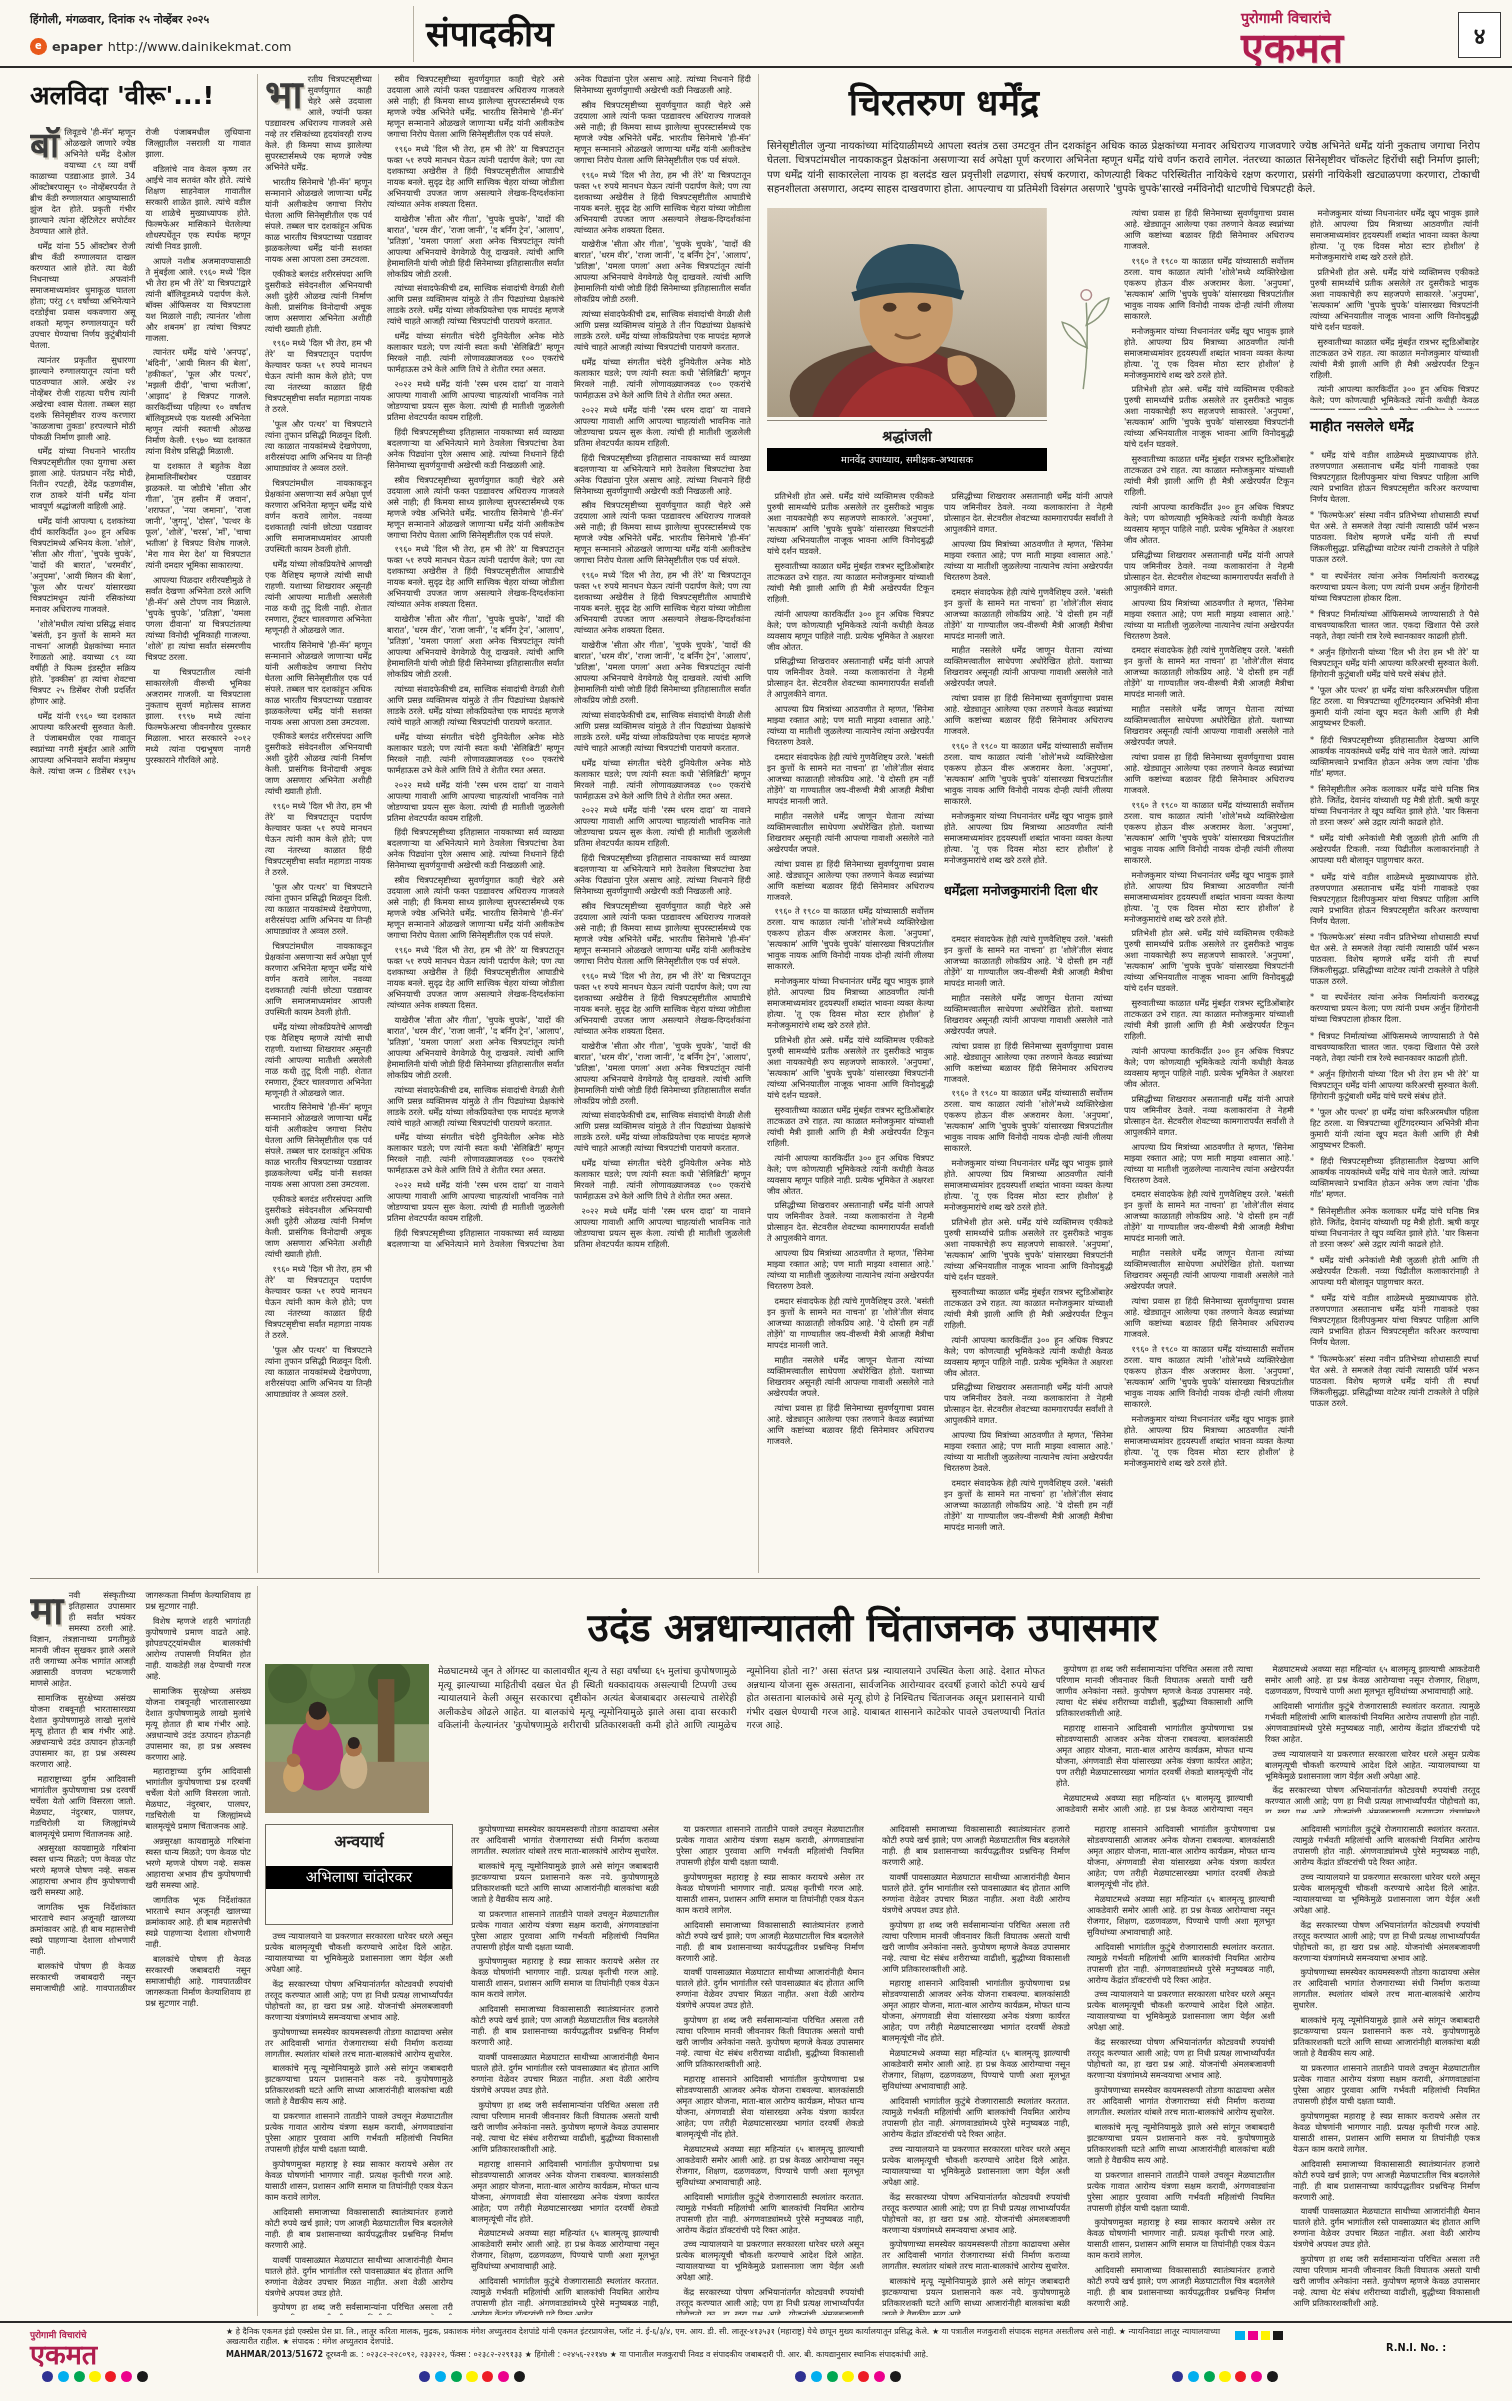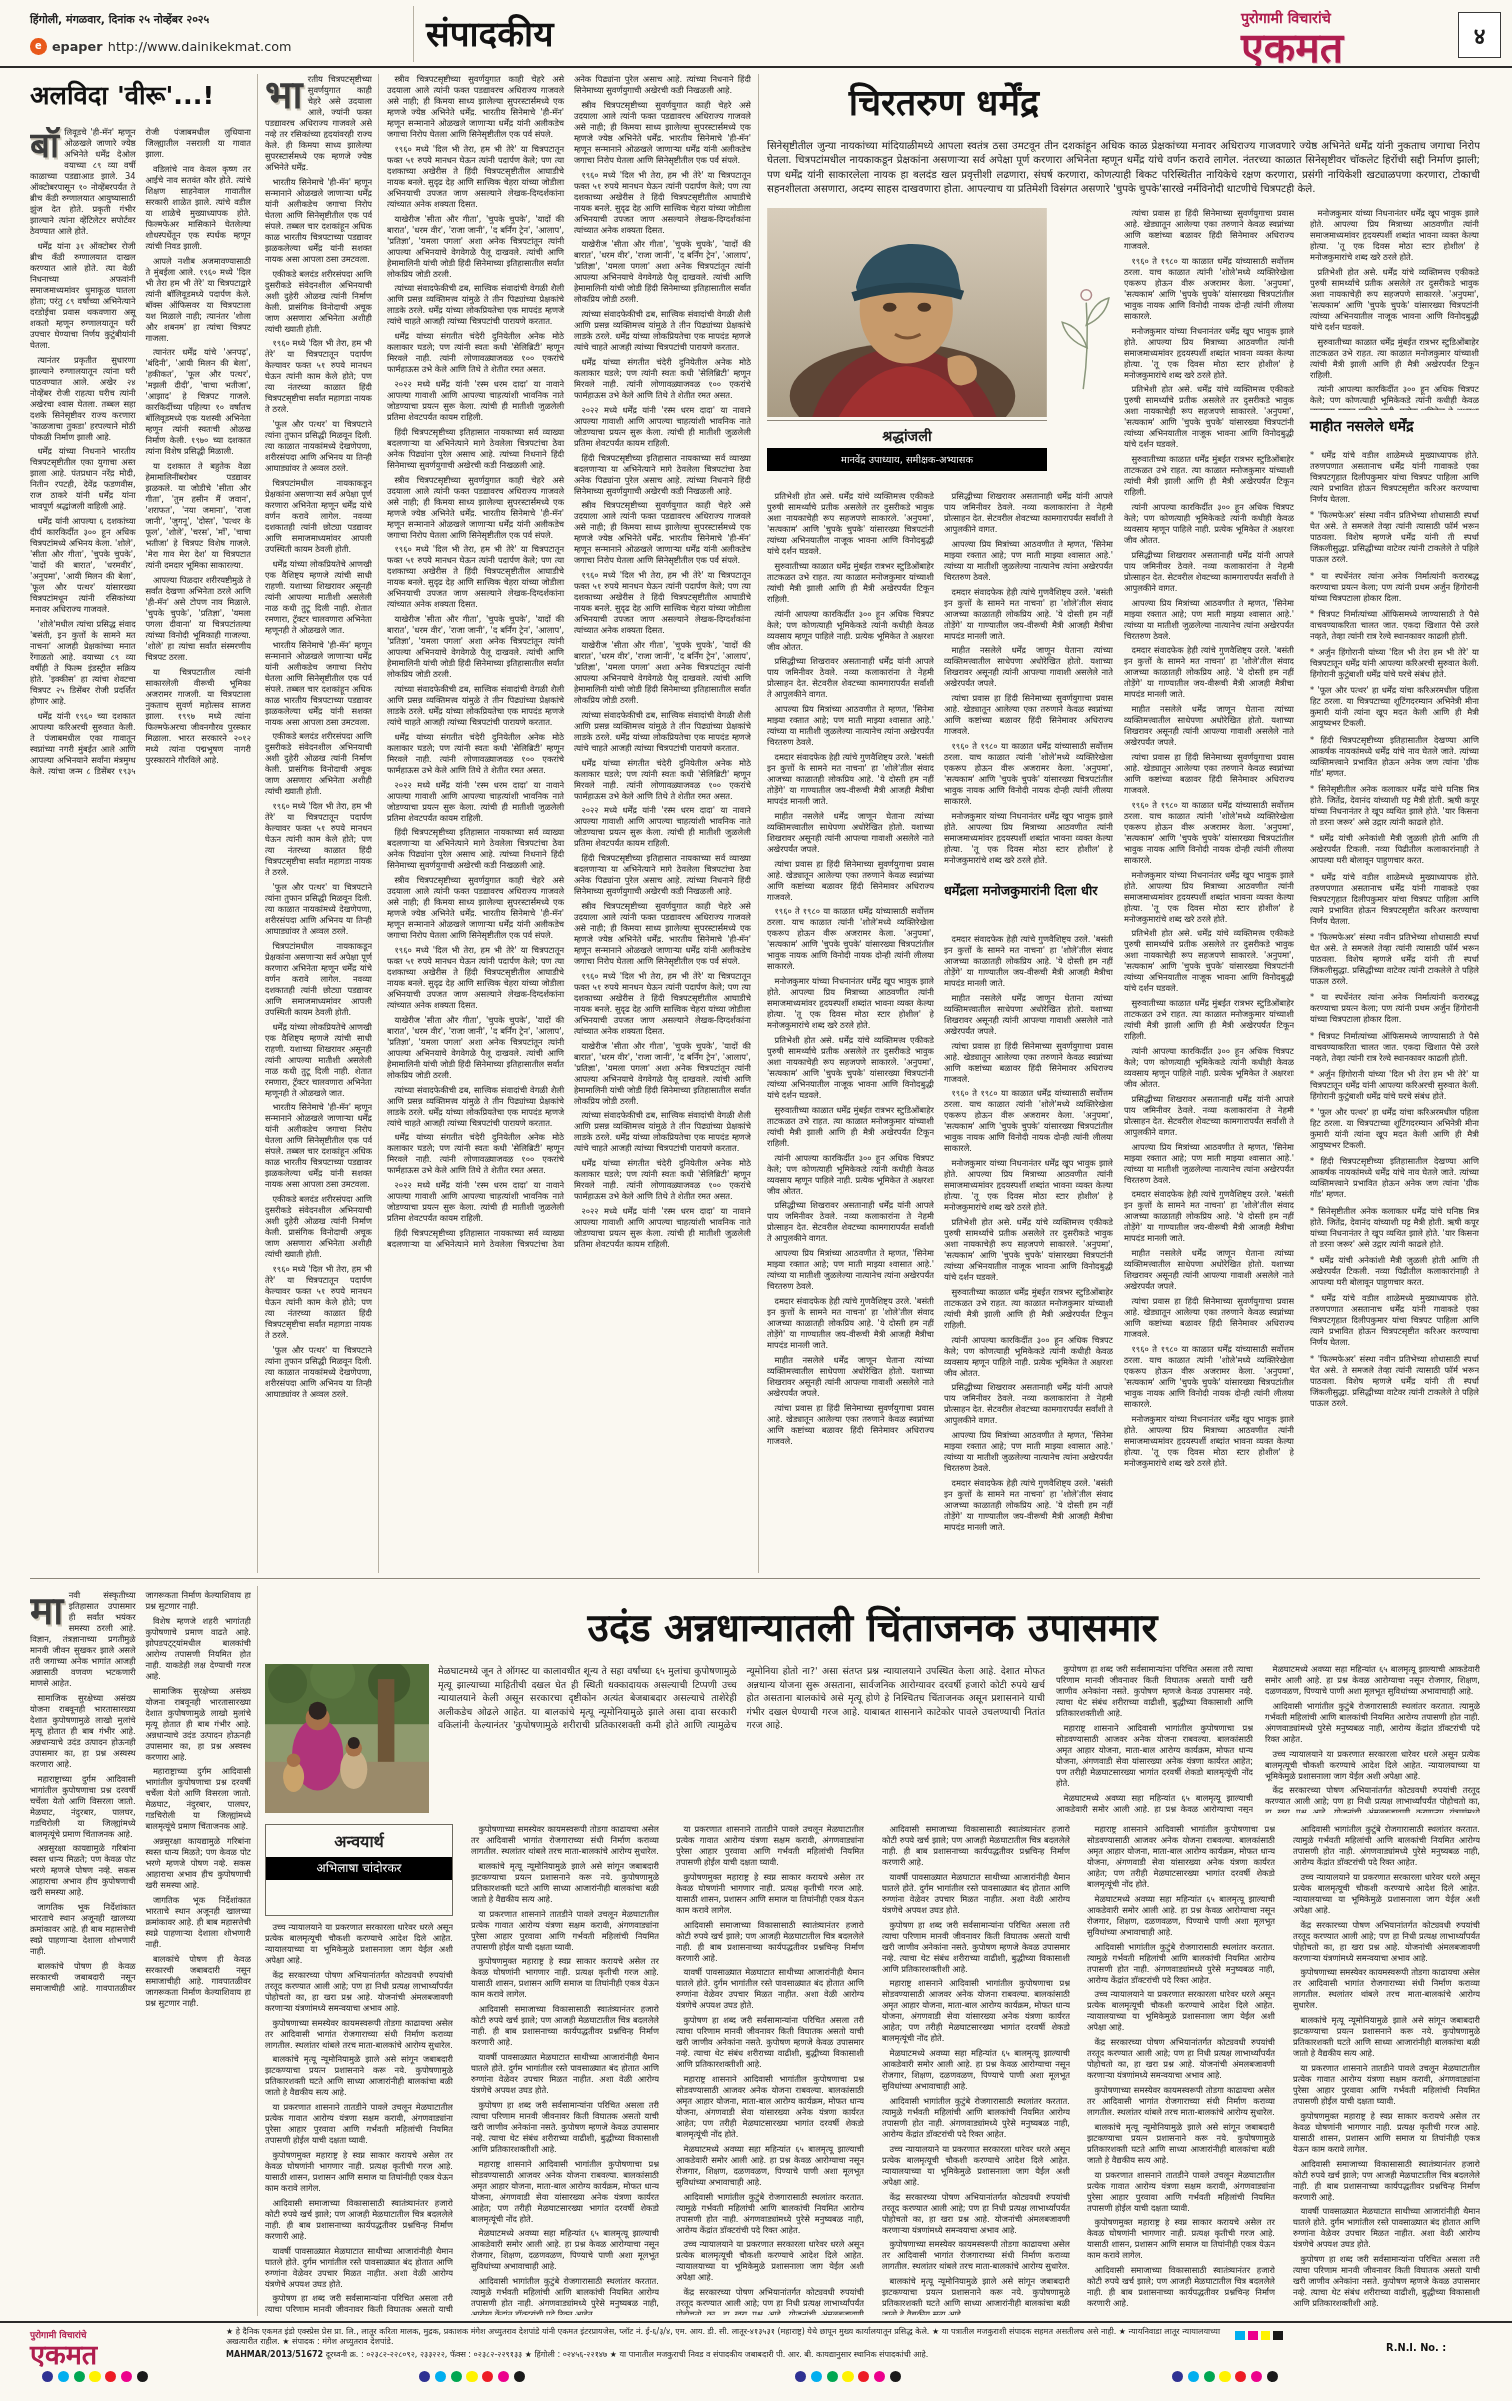--- a/index.html
+++ b/index.html
@@ -59,21 +59,21 @@
 <div class="vrule" style="left:758px;top:74px;height:1499px;"></div>
 
 <div class="abs headline" style="left:30px;top:77px;width:221px;font-size:25.6px;">अलविदा 'वीरू'...!</div>
 
 <div class="abs col two" style="left:30px;top:127px;width:221px;height:1446px;">
   <p class="lead">
     <span class="dropcap">बॉ</span>
     <span>लिवूडचे 'ही-मॅन' म्हणून ओळखले जाणारे ज्येष्ठ अभिनेते धर्मेंद्र देओल वयाच्या ८९ व्या वर्षी काळाच्या पडद्याआड झाले. 34 ऑक्टोबरपासून १० नोव्हेंबरपर्यंत ते ब्रीच कँडी रुग्णालयात आयुष्यासाठी झुंज देत होते. प्रकृती गंभीर झाल्याने त्यांना व्हेंटिलेटर सपोर्टवर ठेवण्यात आले होते.</span>
   </p>
   <div>
-      <p>धर्मेंद्र यांना ३१ ऑक्टोबर रोजी ब्रीच कँडी रुग्णालयात दाखल करण्यात आले होते. त्या वेळी निधनाच्या अफवांनी समाजमाध्यमांवर धुमाकूळ घातला होता; परंतु ८९ वर्षांच्या अभिनेत्याने दरडोईचा प्रवास थकवणारा असू शकतो म्हणून रुग्णालयातून घरी उपचार घेण्याचा निर्णय कुटुंबीयांनी घेतला.</p>
+      <p>धर्मेंद्र यांना 55 ऑक्टोबर रोजी ब्रीच कँडी रुग्णालयात दाखल करण्यात आले होते. त्या वेळी निधनाच्या अफवांनी समाजमाध्यमांवर धुमाकूळ घातला होता; परंतु ८९ वर्षांच्या अभिनेत्याने दरडोईचा प्रवास थकवणारा असू शकतो म्हणून रुग्णालयातून घरी उपचार घेण्याचा निर्णय कुटुंबीयांनी घेतला.</p>
       <p>त्यानंतर प्रकृतीत सुधारणा झाल्याने रुग्णालयातून त्यांना घरी पाठवण्यात आले. अखेर २४ नोव्हेंबर रोजी राहत्या घरीच त्यांनी अखेरचा श्वास घेतला. तब्बल सहा दशके सिनेसृष्टीवर राज्य करणारा 'काळजाचा तुकडा' हरपल्याने मोठी पोकळी निर्माण झाली आहे.</p>
       <p>धर्मेंद्र यांच्या निधनाने भारतीय चित्रपटसृष्टीतील एका युगाचा अस्त झाला आहे. पंतप्रधान नरेंद्र मोदी, नितीन रपटही, देवेंद्र फडणवीस, राज ठाकरे यांनी धर्मेंद्र यांना भावपूर्ण श्रद्धांजली वाहिली आहे.</p>
       <p>धर्मेंद्र यांनी आपल्या ६ दशकांच्या दीर्घ कारकिर्दीत ३०० हून अधिक चित्रपटांमध्ये अभिनय केला. 'शोले', 'सीता और गीता', 'चुपके चुपके', 'यादों की बारात', 'धरमवीर', 'अनुपमा', 'आयी मिलन की बेला', 'फूल और पत्थर' यांसारख्या चित्रपटांमधून त्यांनी रसिकांच्या मनावर अधिराज्य गाजवले.</p>
       <p>'शोले'मधील त्यांचा प्रसिद्ध संवाद 'बसंती, इन कुत्तों के सामने मत नाचना' आजही प्रेक्षकांच्या मनात रेंगाळतो आहे. वयाच्या ८९ व्या वर्षीही ते फिल्म इंडस्ट्रीत सक्रिय होते. 'इक्कीस' हा त्यांचा शेवटचा चित्रपट २५ डिसेंबर रोजी प्रदर्शित होणार आहे.</p>
       <p>धर्मेंद्र यांनी १९६० च्या दशकात आपल्या करिअरची सुरुवात केली. ते पंजाबमधील एका गावातून स्वप्नांच्या नगरी मुंबईत आले आणि आपल्या अभिनयाने सर्वांना मंत्रमुग्ध केले. त्यांचा जन्म ८ डिसेंबर १९३५ रोजी पंजाबमधील लुधियाना जिल्ह्यातील नसराली या गावात झाला.</p>
       <p>वडिलांचे नाव केवल कृष्ण तर आईचे नाव सतवंत कौर होते. त्यांचे शिक्षण साहनेवाल गावातील सरकारी शाळेत झाले. त्यांचे वडील या शाळेचे मुख्याध्यापक होते. फिल्मफेअर मासिकाने घेतलेल्या शोधस्पर्धेतून एक स्पर्धक म्हणून त्यांची निवड झाली.</p>
       <p>आपले नशीब अजमावण्यासाठी ते मुंबईला आले. १९६० मध्ये 'दिल भी तेरा हम भी तेरे' या चित्रपटाद्वारे त्यांनी बॉलिवूडमध्ये पदार्पण केले. बॉक्स ऑफिसवर या चित्रपटाला यश मिळाले नाही; त्यानंतर 'शोला और शबनम' हा त्यांचा चित्रपट गाजला.</p>
       <p>त्यानंतर धर्मेंद्र यांचे 'अनपढ़', 'बंदिनी', 'आयी मिलन की बेला', 'हकीकत', 'फूल और पत्थर', 'मझली दीदी', 'चाचा भतीजा', 'आझाद' हे चित्रपट गाजले. कारकिर्दीच्या पहिल्या १० वर्षांतच बॉलिवूडमध्ये एक यशस्वी अभिनेता म्हणून त्यांनी स्वतःची ओळख निर्माण केली. १९७० च्या दशकात त्यांना विशेष प्रसिद्धी मिळाली.</p>
       <p>या दशकात ते बहुतेक वेळा हेमामालिनींबरोबर पडद्यावर झळकले. या जोडीचे 'सीता और गीता', 'तुम हसीन मैं जवान', 'शराफत', 'नया जमाना', 'राजा जानी', 'जुगनू', 'दोस्त', 'पत्थर के फूल', 'शोले', 'चरस', 'माँ', 'चाचा भतीजा' हे चित्रपट विशेष गाजले. 'मेरा गाव मेरा देश' या चित्रपटात त्यांनी दमदार भूमिका साकारल्या.</p>
       <p>आपल्या पिळदार शरीरयष्टीमुळे ते सर्वांत देखणा अभिनेता ठरले आणि 'ही-मॅन' असे टोपण नाव मिळाले. 'चुपके चुपके', 'प्रतिज्ञा', 'यमला पगला दीवाना' या चित्रपटांतल्या त्यांच्या विनोदी भूमिकाही गाजल्या. 'शोले' हा त्यांचा सर्वांत संस्मरणीय चित्रपट ठरला.</p>
@@ -346,21 +346,21 @@
 <div class="abs col" style="left:1265px;top:1664px;width:215px;height:149px;">
     <p>मेळघाटमध्ये अवघ्या सहा महिन्यांत ६५ बालमृत्यू झाल्याची आकडेवारी समोर आली आहे. हा प्रश्न केवळ आरोग्याचा नसून रोजगार, शिक्षण, दळणवळण, पिण्याचे पाणी अशा मूलभूत सुविधांच्या अभावाचाही आहे.</p>
     <p>आदिवासी भागांतील कुटुंबे रोजगारासाठी स्थलांतर करतात. त्यामुळे गर्भवती महिलांची आणि बालकांची नियमित आरोग्य तपासणी होत नाही. अंगणवाड्यांमध्ये पुरेसे मनुष्यबळ नाही, आरोग्य केंद्रांत डॉक्टरांची पदे रिक्त आहेत.</p>
     <p>उच्च न्यायालयाने या प्रकरणात सरकारला धारेवर धरले असून प्रत्येक बालमृत्यूची चौकशी करण्याचे आदेश दिले आहेत. न्यायालयाच्या या भूमिकेमुळे प्रशासनाला जाग येईल अशी अपेक्षा आहे.</p>
     <p>केंद्र सरकारच्या पोषण अभियानांतर्गत कोट्यवधी रुपयांची तरतूद करण्यात आली आहे; पण हा निधी प्रत्यक्ष लाभार्थ्यांपर्यंत पोहोचतो का, हा खरा प्रश्न आहे. योजनांची अंमलबजावणी करणाऱ्या यंत्रणांमध्ये समन्वयाचा अभाव आहे.</p>
   </div>
 
 <div class="abs col" style="left:265px;top:1824px;width:188px;height:491px;">
   <div class="boxed" style="margin-bottom:6px;">
     <div style="text-align:center;font-size:16px;font-weight:bold;padding:10.5px 4.5px 7.5px;">अन्वयार्थ</div>
-    <div class="kicker-bar" style="font-size:12px;padding:6px 13px;margin:3px 0 0 0;">अभिलाषा चांदोरकर</div>
+    <div class="kicker-bar" style="font-size:15px;padding:6px 13px;margin:12px 0 0 0;">अभिलाषा चांदोरकर</div>
     <div style="height:35px;"></div>
   </div>
   <div>
       <p>उच्च न्यायालयाने या प्रकरणात सरकारला धारेवर धरले असून प्रत्येक बालमृत्यूची चौकशी करण्याचे आदेश दिले आहेत. न्यायालयाच्या या भूमिकेमुळे प्रशासनाला जाग येईल अशी अपेक्षा आहे.</p>
       <p>केंद्र सरकारच्या पोषण अभियानांतर्गत कोट्यवधी रुपयांची तरतूद करण्यात आली आहे; पण हा निधी प्रत्यक्ष लाभार्थ्यांपर्यंत पोहोचतो का, हा खरा प्रश्न आहे. योजनांची अंमलबजावणी करणाऱ्या यंत्रणांमध्ये समन्वयाचा अभाव आहे.</p>
       <p>कुपोषणाच्या समस्येवर कायमस्वरूपी तोडगा काढायचा असेल तर आदिवासी भागांत रोजगाराच्या संधी निर्माण कराव्या लागतील. स्थलांतर थांबले तरच माता-बालकांचे आरोग्य सुधारेल.</p>
       <p>बालकांचे मृत्यू न्यूमोनियामुळे झाले असे सांगून जबाबदारी झटकण्याचा प्रयत्न प्रशासनाने करू नये. कुपोषणामुळे प्रतिकारशक्ती घटते आणि साध्या आजारांनीही बालकांचा बळी जातो हे वैद्यकीय सत्य आहे.</p>
       <p>या प्रकरणात शासनाने तातडीने पावले उचलून मेळघाटातील प्रत्येक गावात आरोग्य यंत्रणा सक्षम करावी, अंगणवाड्यांना पुरेसा आहार पुरवावा आणि गर्भवती महिलांची नियमित तपासणी होईल याची दक्षता घ्यावी.</p>
       <p>कुपोषणमुक्त महाराष्ट्र हे स्वप्न साकार करायचे असेल तर केवळ घोषणांनी भागणार नाही. प्रत्यक्ष कृतीची गरज आहे. यासाठी शासन, प्रशासन आणि समाज या तिघांनीही एकत्र येऊन काम करावे लागेल.</p>
       <p>आदिवासी समाजाच्या विकासासाठी स्वातंत्र्यानंतर हजारो कोटी रुपये खर्च झाले; पण आजही मेळघाटातील चित्र बदललेले नाही. ही बाब प्रशासनाच्या कार्यपद्धतीवर प्रश्नचिन्ह निर्माण करणारी आहे.</p>

